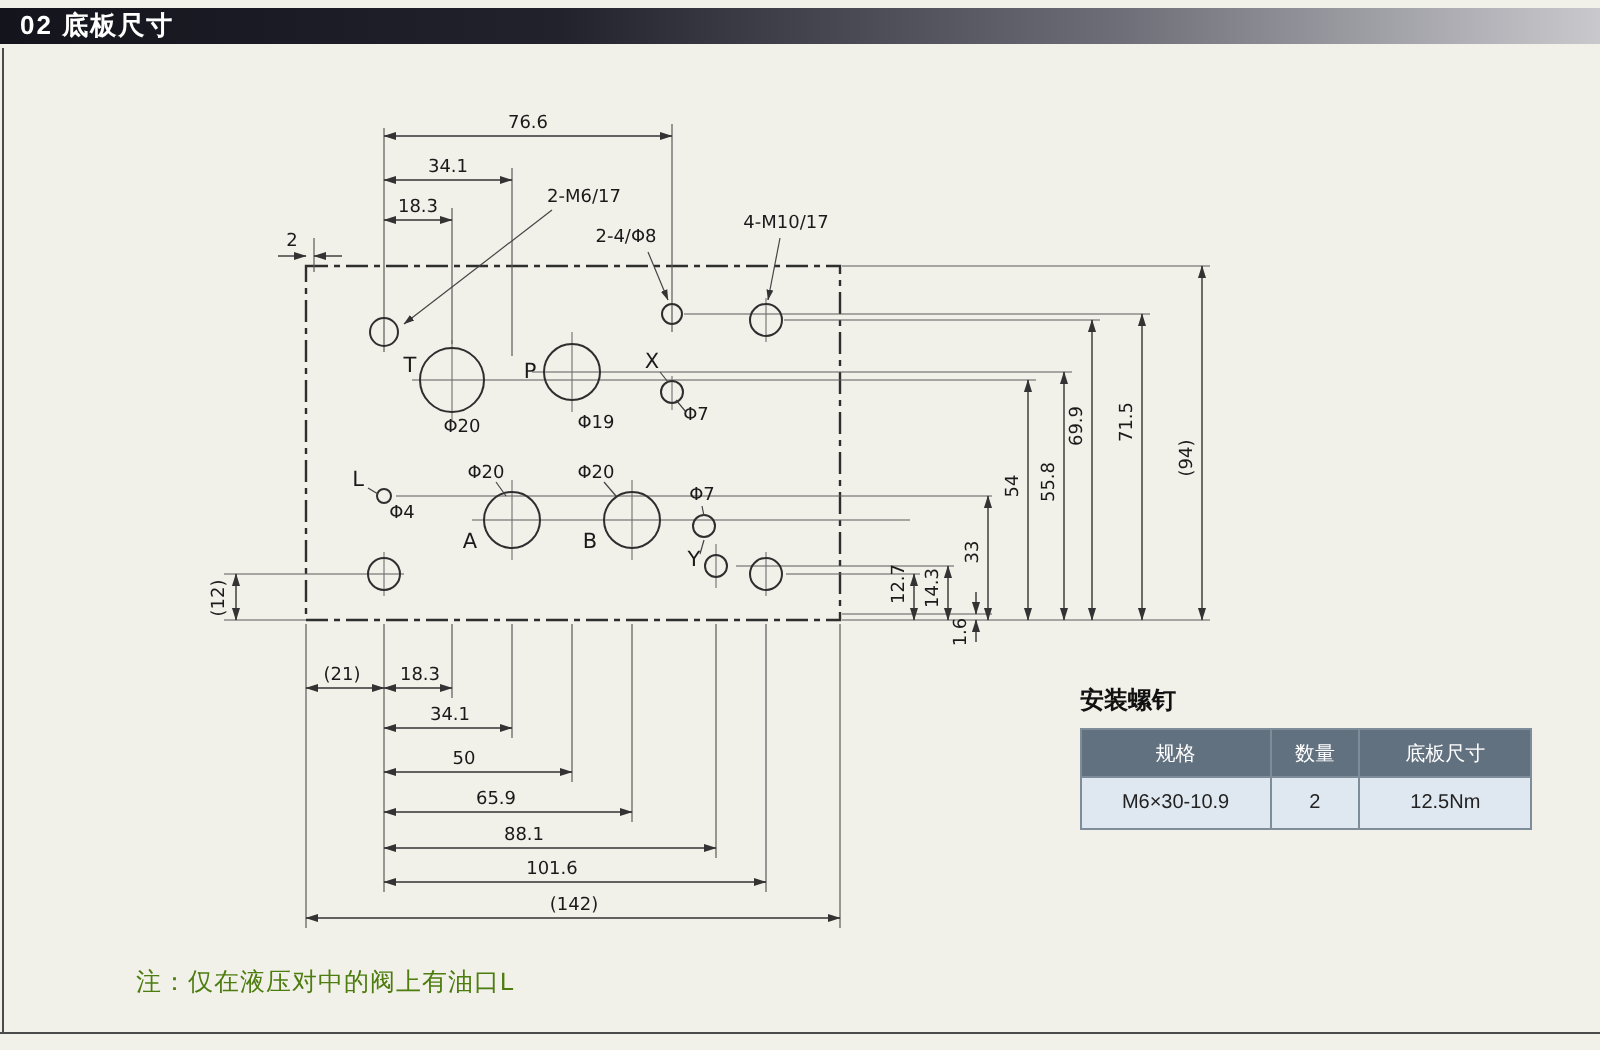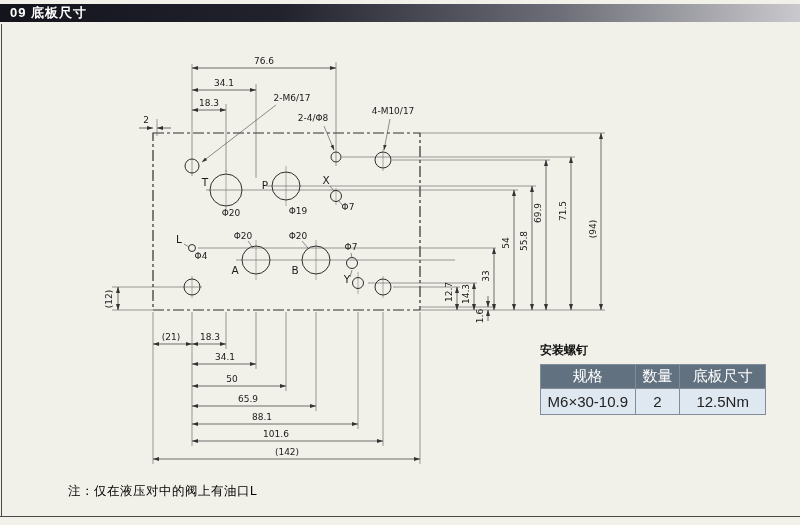--- a/index.html
+++ b/index.html
@@ -21,39 +21,39 @@
   svg text.port { font-size:10.5px; }
   .e { stroke:#5a5a5a; stroke-width:0.6; }
   .c { stroke:#6f6f6f; stroke-width:0.55; }
   .d { stroke:#333333; stroke-width:0.7; }
   .ld { stroke:#444444; stroke-width:0.6; }
   .plate { stroke:#2e2e2e; stroke-width:1.2; fill:none; stroke-dasharray:11 3 3 3; }
   .h { stroke:#2e2e2e; stroke-width:1; fill:none; }
 
   .screw-table-wrap { position:absolute; left:540px; top:342px; width:198px; }
   .screw-table-title { font-size:12px; font-weight:bold; color:#111; margin-bottom:5px; }
-  table.screw { border-collapse:collapse; width:226px; font-size:15px; }
+  table.screw { border-collapse:collapse; width:226px; font-size:10px; }
   table.screw th, table.screw td { border:1px solid #7f8c99; text-align:center; padding:0; }
   table.screw th { background:#62717f; color:#ffffff; font-weight:normal; height:24px; }
   table.screw td { height:26px; color:#222; }
   table.screw tr.r0 td { background:#dfe8f0; }
   table.screw tr.r1 td { background:#eef2f7; }
   table.screw col.c-spec { width:95px; }
   table.screw col.c-qty { width:45px; }
   table.screw col.c-torque { width:86px; }
 
-  .note { position:absolute; left:68px; top:483px; font-size:12.5px; color:#000000; letter-spacing:0.5px; }
+  .note { position:absolute; left:68px; top:483px; font-size:12.5px; color:#4d7c0f; letter-spacing:0.5px; }
 </style>
 </head>
 <body>
 
 <div class="page">
 
   <div class="header-bar">
-    <span class="header-title">09 底板尺寸</span>
+    <span class="header-title">02 底板尺寸</span>
   </div>
 
   <div class="frame-left"></div>
   <div class="frame-bottom"></div>
 
   <svg class="drawing" viewBox="0 0 800 525">
     <defs>
       <marker id="arr" viewBox="0 0 10 10" refX="9.5" refY="5" markerWidth="9" markerHeight="9" orient="auto-start-reverse">
         <path d="M0,1.8 L10,5 L0,8.2 Z" fill="#333"></path>
       </marker>

